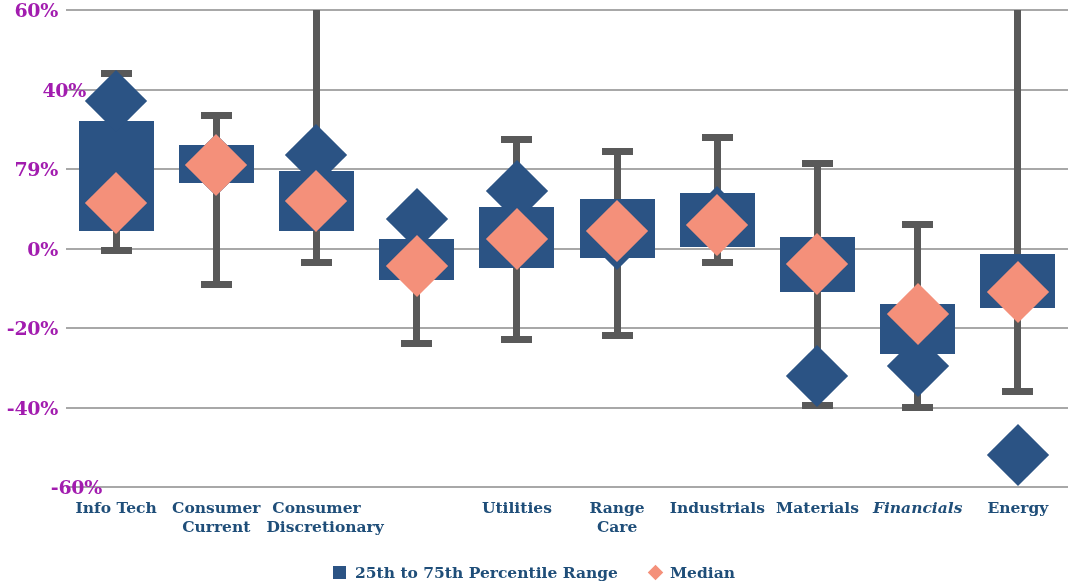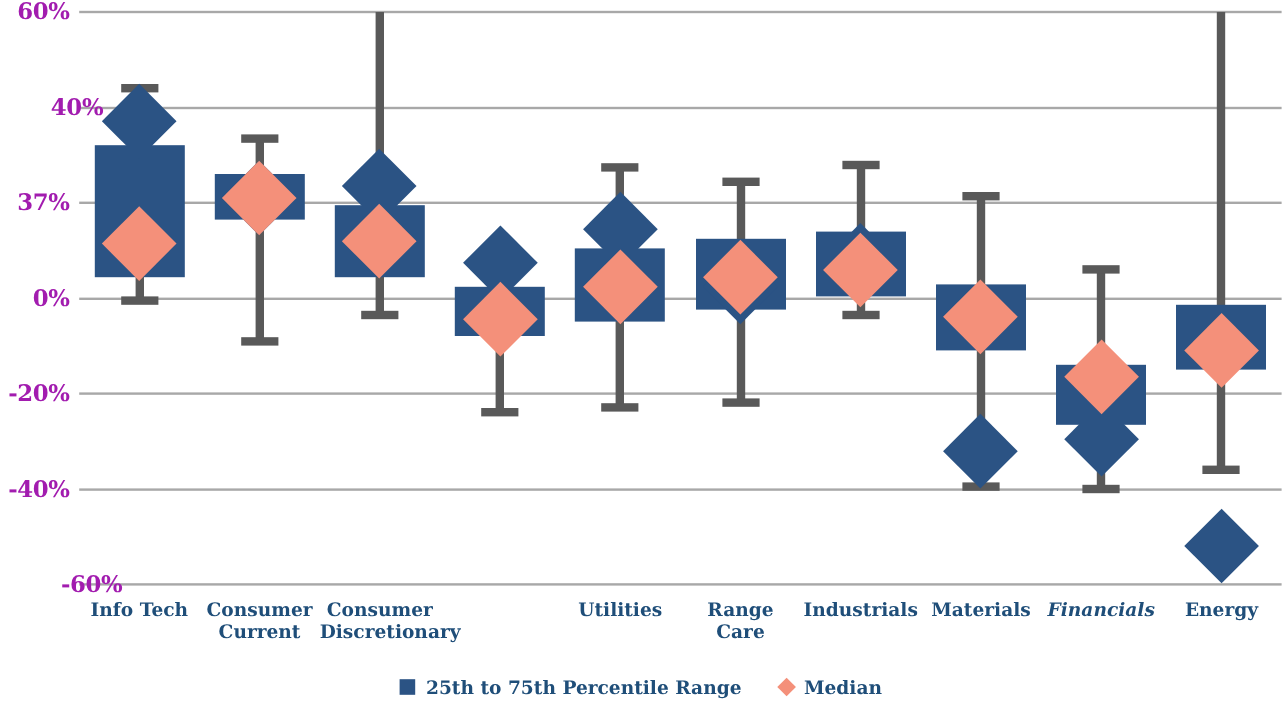--- a/index.html
+++ b/index.html
@@ -156,21 +156,21 @@
 <body>
 
 <div id="chart-root">
 
   <div id="plot-area">
       <div class="gridline" style="top: 9px;"></div>
       <div class="ytick-label" style="top: 10px; left: 0px; width: 58px;">60%</div>
       <div class="gridline" style="top: 88.5px;"></div>
       <div class="ytick-label" style="top: 89.5px; left: 0px; width: 58px; margin-left: 28px;">40%</div>
       <div class="gridline" style="top: 168px;"></div>
-      <div class="ytick-label" style="top: 169px; left: 0px; width: 58px;">37%</div>
+      <div class="ytick-label" style="top: 169px; left: 0px; width: 58px;">79%</div>
       <div class="gridline zero" style="top: 247.5px;"></div>
       <div class="ytick-label" style="top: 248.5px; left: 0px; width: 58px;">0%</div>
       <div class="gridline" style="top: 327px;"></div>
       <div class="ytick-label" style="top: 328px; left: 0px; width: 58px;">-20%</div>
       <div class="gridline" style="top: 406.5px;"></div>
       <div class="ytick-label" style="top: 407.5px; left: 0px; width: 58px;">-40%</div>
       <div class="gridline" style="top: 486px;"></div>
       <div class="ytick-label" style="top: 487px; left: 0px; width: 58px; padding-left: 44px;">-60%</div>
       <div class="series" style="left: 66px; width: 100.2px;">
         <div class="whisker-line" style="top: 73.6px; height: 176.887px;"></div>

